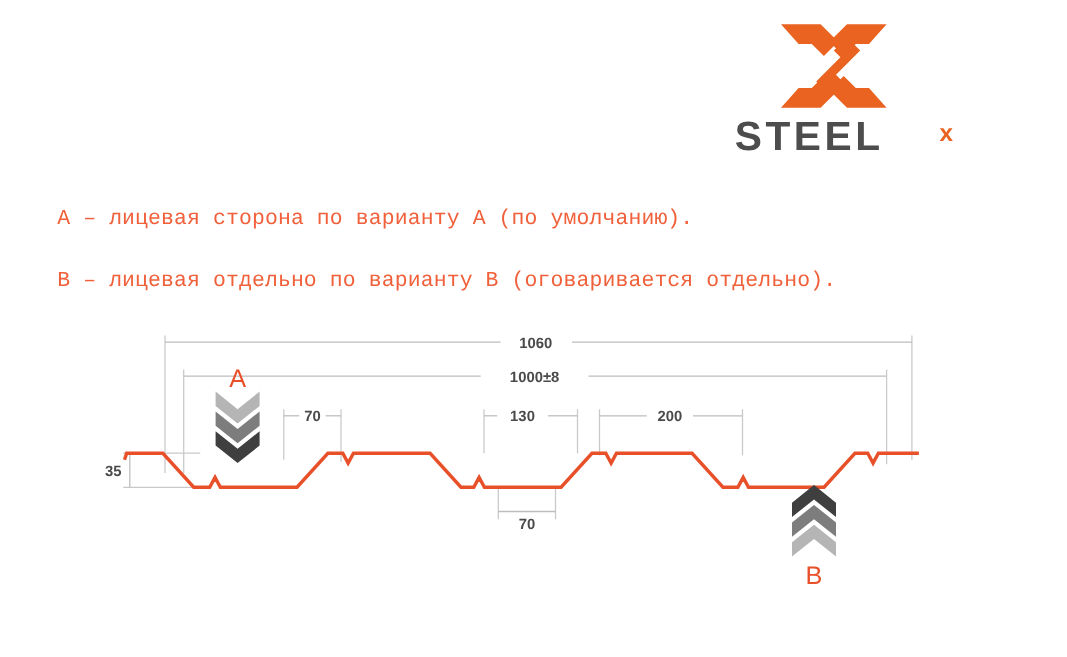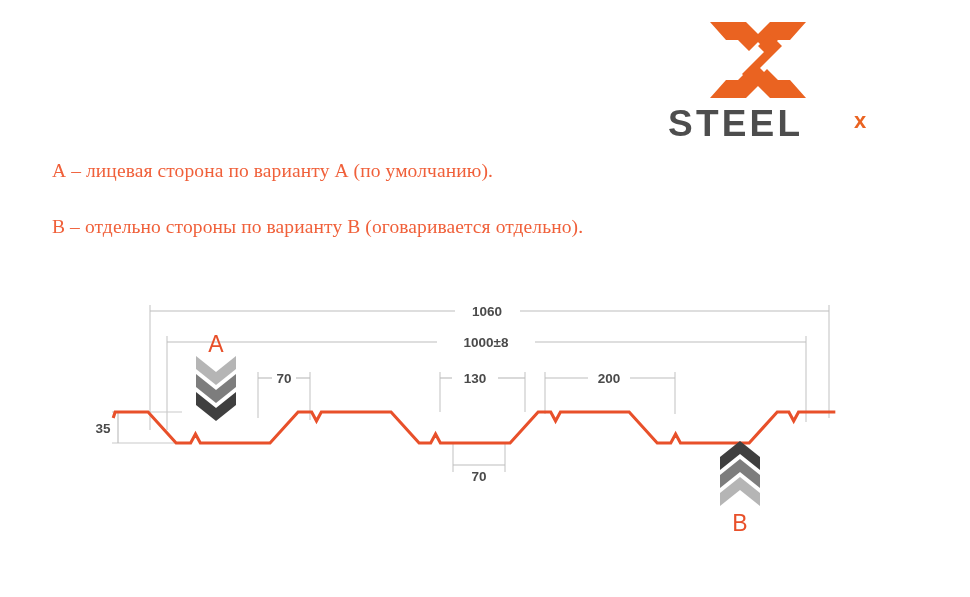--- a/index.html
+++ b/index.html
@@ -37,23 +37,24 @@
     top: 86px;
     width: 230px;
     height: 40px;
   }
 
   
   .caption {
     position: absolute;
     color: #f0603a;
     font-size: 19.5px;
-    font-family: Liberation Serif, serif;
+    font-family: Liberation Mono, monospace;
     letter-spacing: 0.1px;
     white-space: nowrap;
+    margin-top: 28px;
   }
   #caption-a { left: 52px; top: 160px; }
   #caption-b { left: 52px; top: 216px; }
 
   
   #drawing {
     position: absolute;
     left: 0;
     top: 0;
     width: 970px;
@@ -111,21 +112,21 @@
 
   <svg id="logo-wordmark" viewBox="0 0 230 40">
     <text x="0" y="32" font-family="Liberation Sans, sans-serif" font-size="37" font-weight="bold" letter-spacing="3.2" fill="#4d4d4d">STEEL</text>
     <text x="186" y="24" font-family="Liberation Sans, sans-serif" font-size="22" font-weight="bold" fill="#ea6321">x</text>
   </svg>
 
 </div>
 
 <div class="caption" id="caption-a">А – лицевая сторона по варианту А (по умолчанию).</div>
 
-<div class="caption" id="caption-b">В – отдельно стороны по варианту В (оговаривается отдельно).</div>
+<div class="caption" id="caption-b">В – лицевая отдельно по варианту В (оговаривается отдельно).</div>
 
 <svg id="drawing" viewBox="0 0 970 597">
 
   <g>
 
     <path class="ext-line" d="M150,305 L150,430"></path>
     <path class="ext-line" d="M829,305 L829,418"></path>
 
     <path class="ext-line" d="M167,336 L167,430"></path>
     <path class="ext-line" d="M806,336 L806,422"></path>

